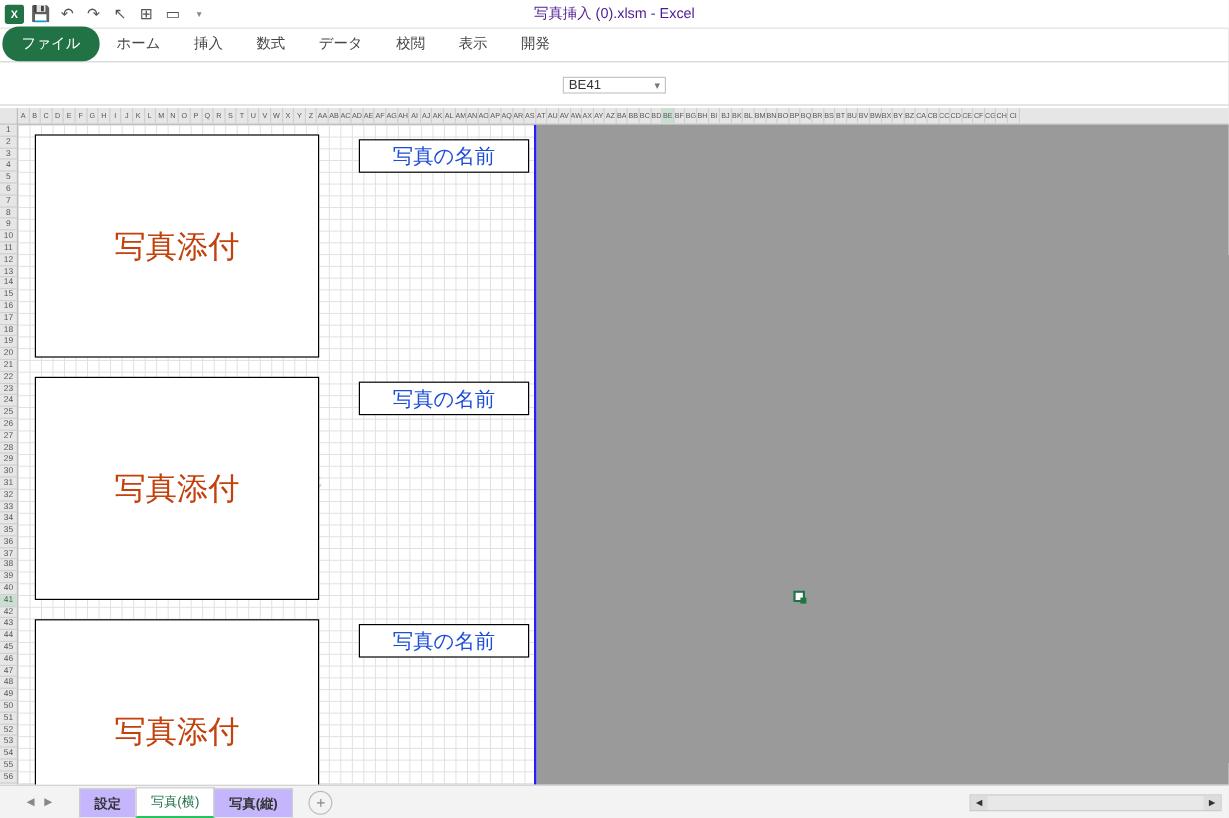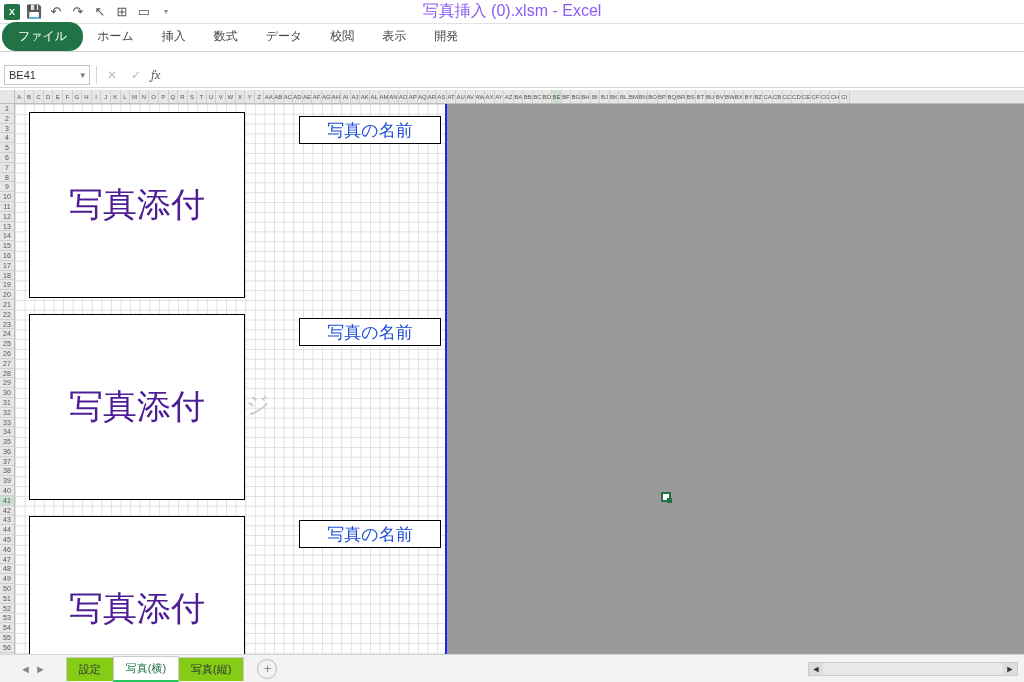--- a/index.html
+++ b/index.html
@@ -3,29 +3,29 @@
 <meta charset="utf-8">
 <style>
 * { margin:0; padding:0; box-sizing:border-box; font-family:"Meiryo UI","Yu Gothic",sans-serif; }
 body { width:1024px; height:682px; background:#fff; overflow:hidden; font-size:11px; color:#333; position:relative; }
 
 
 .titlebar { height:24px; background:#fff; display:flex; align-items:center; padding:0 4px; border-bottom:1px solid #e1e1e1; }
 .titlebar .qat { display:flex; align-items:center; gap:6px; }
 .titlebar .qat .ico { width:16px; height:16px; display:flex; align-items:center; justify-content:center; color:#555; font-size:13px; }
 .titlebar .qat .excel { width:16px; height:16px; background:#217346; color:#fff; font-size:9px; font-weight:bold; display:flex; align-items:center; justify-content:center; border-radius:2px; }
-.titlebar .filename { position:absolute; left:50%; transform:translateX(-50%); font-size:16px; color:#8b5cf6; }
+.titlebar .filename { position:absolute; left:50%; transform:translateX(-50%); font-size:12px; color:#4c1d95; }
 
 
 .ribbon { height:28px; display:flex; align-items:flex-end; border-bottom:1px solid #d4d4d4; padding-left:2px; }
 .ribbon .tab { padding:6px 14px; font-size:12px; color:#444; cursor:pointer;border-radius:14px; }
 .ribbon .tab.file { background:#217346; color:#fff; padding:6px 16px; }
 
 
-.fbar { height:26px; display:flex; align-items:center; border-bottom:1px solid #d4d4d4; padding:2px 4px; gap:6px; margin-top:10px;}
+.fbar { height:26px; display:flex; align-items:center; border-bottom:1px solid #d4d4d4; padding:2px 4px; gap:6px; margin-top:10px;flex-direction:column;}
 .namebox { width:86px; height:20px; border:1px solid #c5c5c5; padding:0 4px; display:flex; align-items:center; justify-content:space-between; font-size:11px; background:#fff;}
 .namebox .dd { font-size:9px; color:#777; }
 .fbar .divider { width:1px; height:18px; background:#d4d4d4; }
 .fbar .fx-btn { width:18px; height:18px; color:#999; display:flex; align-items:center; justify-content:center; font-size:12px;}
 .fbar .fx-label { font-style:italic; font-family:"Cambria",serif; color:#666; font-size:13px; }
 .fbar .formula-input { flex:1; height:20px; border:none; outline:none; padding:0 4px; }
 
 
 .sheetwrap { position:absolute; top:90px; left:0; right:0; bottom:28px; display:flex; }
 .rowhdrs { width:15px; background:#e6e6e6; border-right:1px solid #bdbdbd; }
@@ -35,34 +35,34 @@
 .corner { position:absolute; top:0; left:0; width:15px; height:14px; background:#e6e6e6; border-right:1px solid #bdbdbd; border-bottom:1px solid #bdbdbd;}
 
 .gridarea { position:absolute; top:14px; left:15px; right:0; bottom:0; background:#9a9a9a; overflow:hidden;}
 .page { position:absolute; top:0; left:0; width:432px; height:100%; background:#fff;
   background-image:linear-gradient(#e0e0e0 1px,transparent 1px),linear-gradient(90deg,#e0e0e0 1px,transparent 1px);
   background-size:9.6px 9.8px;
   border-right:2px solid #2020ff;
 }
 .page .pgtag { position:absolute; top:285px; left:130px; font-size:24px; color:#c8c8c8; letter-spacing:8px; pointer-events:none;}
 
-.photobox { position:absolute; left:14px; width:216px; height:186px; background:#fff; border:1.5px solid #000; display:flex; align-items:center; justify-content:center; font-size:34px; color:#4c1d95; font-family:"Meiryo","Yu Gothic",sans-serif;}
+.photobox { position:absolute; left:14px; width:237px; height:186px; background:#fff; border:1.5px solid #000; display:flex; align-items:center; justify-content:center; font-size:26px; color:#c2410c; font-family:"Meiryo","Yu Gothic",sans-serif;}
 .namelabel { position:absolute; left:284px; width:142px; height:28px; background:#fff; border:1.5px solid #000; display:flex; align-items:center; justify-content:center; font-size:17px; color:#1d4ed8;}
 
 .photobox.b1 { top:8px; } .namelabel.n1 { top:12px; }
 .photobox.b2 { top:210px;} .namelabel.n2 { top:214px;}
 .photobox.b3 { top:412px;} .namelabel.n3 { top:416px;}
 
 .selcell { position:absolute; width:10px; height:10px; border:2px solid #217346; background:#fff;}
 .selcell .handle { position:absolute; right:-3px; bottom:-3px; width:5px; height:5px; background:#217346;}
 
 
 .sheettabs { position:absolute; bottom:0; left:0; right:0; height:28px; background:#f3f3f3; border-top:1px solid #d4d4d4; display:flex; align-items:center; padding-left:20px;}
 .sheettabs .nav { display:flex; gap:4px; margin-right:20px; color:#888;}
-.sheettabs .stab { padding:4px 12px; border:1px solid #ccc; border-bottom:none; background:#84cc16; font-size:11px; margin-right:-1px; cursor:pointer;}
+.sheettabs .stab { padding:4px 12px; border:1px solid #ccc; border-bottom:none; background:#c4b5fd; font-size:11px; margin-right:-1px; cursor:pointer;font-weight:bold;}
 .sheettabs .stab.active { background:#fff; border-bottom:2px solid #22c55e; color:#217346; font-weight:500;}
 .sheettabs .add { width:20px; height:20px; border:1px solid #bbb; border-radius:50%; display:flex; align-items:center; justify-content:center; margin-left:14px; color:#888; font-size:13px;}
 .sheettabs .hscroll { position:absolute; right:6px; bottom:6px; width:210px; height:14px; background:#e8e8e8; border:1px solid #ccc;}
 .sheettabs .hscroll .arrow { position:absolute; top:0; width:14px; height:12px; background:#ddd; text-align:center; font-size:9px; line-height:12px;}
 .sheettabs .hscroll .arrow.l{left:0;} .sheettabs .hscroll .arrow.r{right:0;}
 
 .colhdrs .ch.sel { background:#c9e0d0; }
 .rowhdrs .rh.sel { background:#c9e0d0; }
 </style>
 </head>

